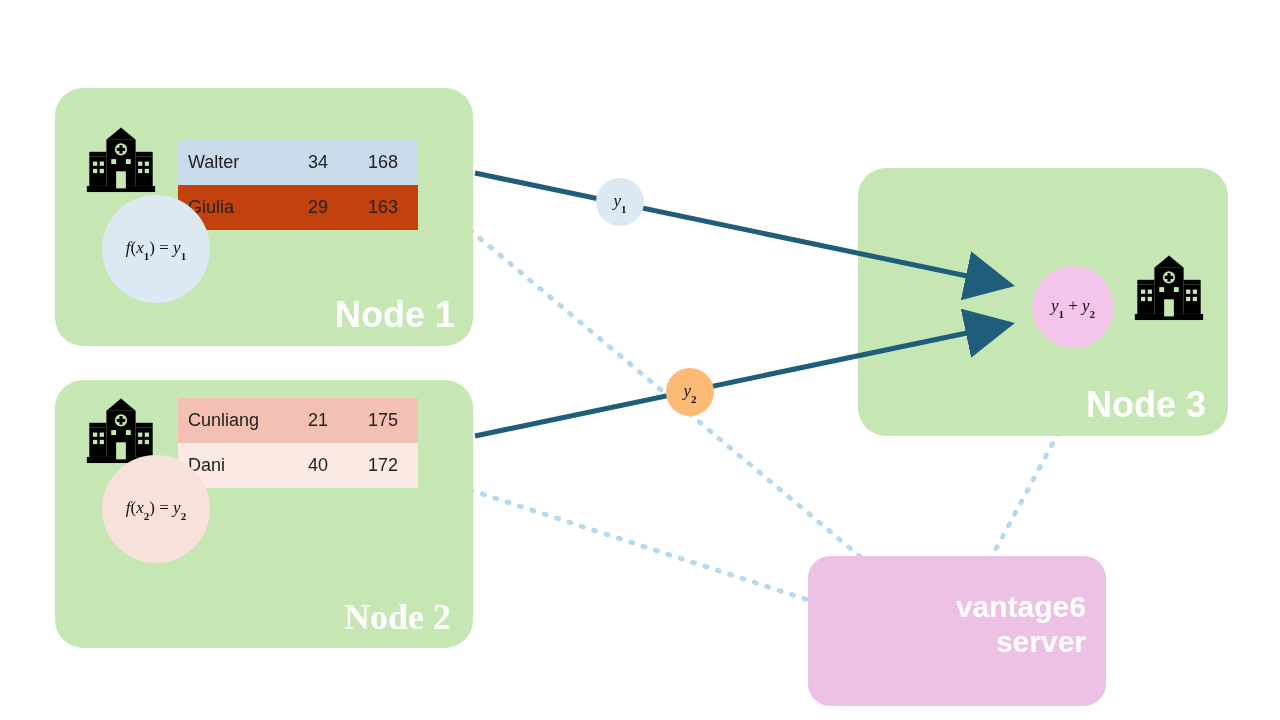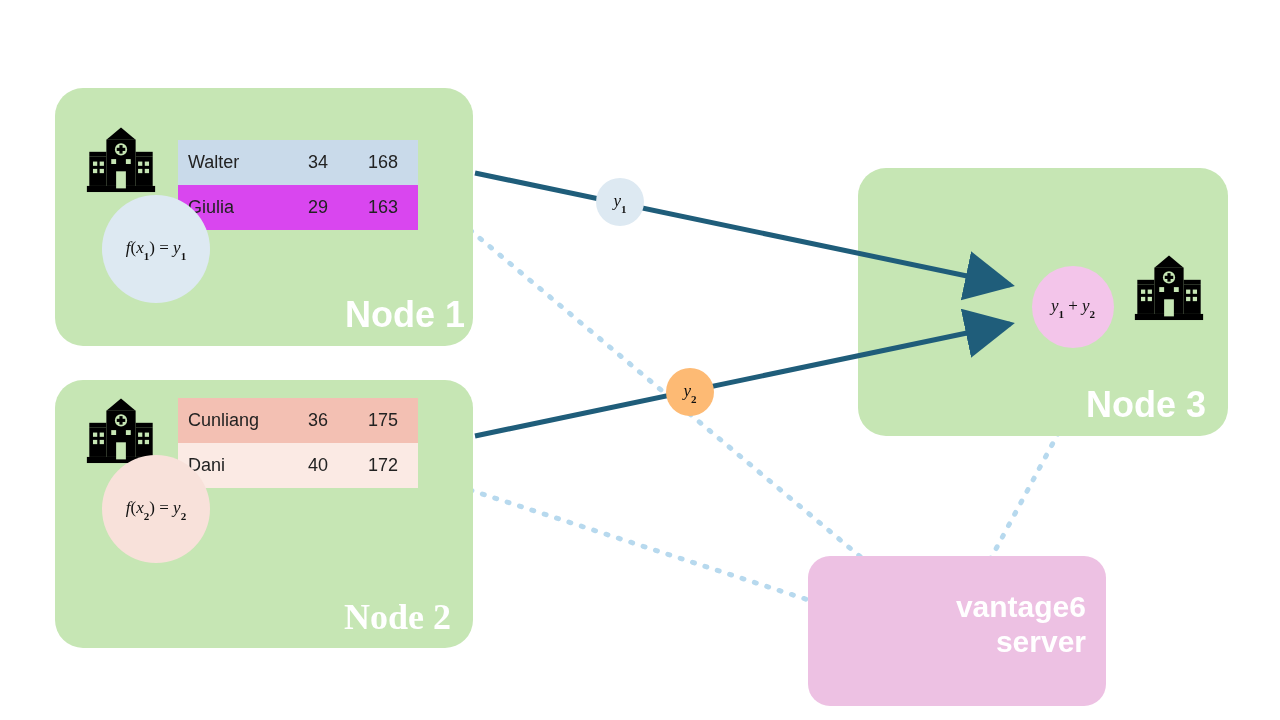--- a/index.html
+++ b/index.html
@@ -45,21 +45,21 @@
     position: absolute;
     border-collapse: collapse;
     font-size: 18px;
     color: #222;
   }
   .data-table td {
     padding: 12px 10px;
     border: none;
   }
   .t1 tr:nth-child(1) td { background: #c9daea; }
-  .t1 tr:nth-child(2) td { background: #d946ef; margin-left: 48px; }
+  .t1 tr:nth-child(2) td { background: #c2410c; margin-left: 48px; }
   .t2 tr:nth-child(1) td { background: #f3c0b3; margin-left: 31px; }
   .t2 tr:nth-child(2) td { background: #fbeae4; }
   .data-table td:nth-child(1){ width: 120px; }
   .data-table td:nth-child(2){ width: 60px; }
   .data-table td:nth-child(3){ width: 60px; }
 
   .circle-blue-lg {
     position: absolute;
     width: 108px; height: 108px;
     border-radius: 50%;
@@ -113,21 +113,21 @@
 </head>
 <body>
 
 <svg class="overlay" style="z-index:0">
   <line x1="470" y1="230" x2="900" y2="590" stroke="#b7d9ee" stroke-width="5" stroke-dasharray="2 11" stroke-linecap="round"></line>
   <line x1="470" y1="490" x2="870" y2="620" stroke="#b7d9ee" stroke-width="5" stroke-dasharray="2 11" stroke-linecap="round"></line>
   <line x1="990" y1="560" x2="1060" y2="430" stroke="#b7d9ee" stroke-width="5" stroke-dasharray="2 11" stroke-linecap="round"></line>
 </svg>
 
 <div class="node-box" style="left:55px; top:88px; width:418px; height:258px; z-index:1;">
-  <div class="node-label" style="right:8px; bottom:10px;">Node 1</div>
+  <div class="node-label" style="right:18px; bottom:10px;">Node 1</div>
 </div>
 
 <div class="node-box" style="left:55px; top:380px; width:418px; height:268px; z-index:1;font-family:Liberation Serif, serif;">
   <div class="node-label" style="right:22px; bottom:10px;">Node 2</div>
 </div>
 
 <div class="node-box" style="left:858px; top:168px; width:370px; height:268px; z-index:1;">
   <div class="node-label" style="right:22px; bottom:10px;">Node 3</div>
 </div>
 
@@ -228,21 +228,21 @@
     <td>29</td>
     <td>163</td>
   </tr>
 </tbody>
   </table>
 
 <table class="data-table t2" style="left:178px; top:398px; z-index:2;">
   <tbody>
       <tr>
     <td>Cunliang</td>
-    <td>36</td>
+    <td>21</td>
     <td>175</td>
   </tr>
   <tr>
     <td>Dani</td>
     <td>40</td>
     <td>172</td>
   </tr>
 </tbody>
   </table>
 

